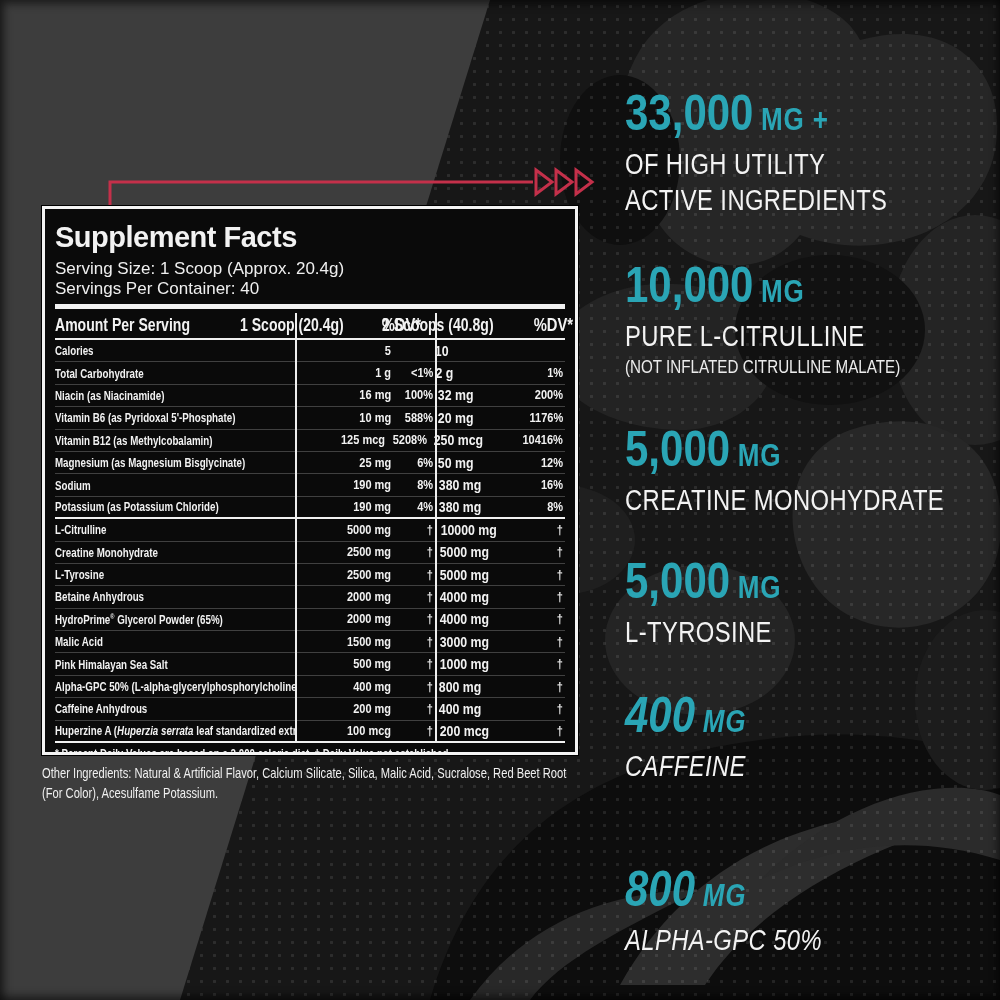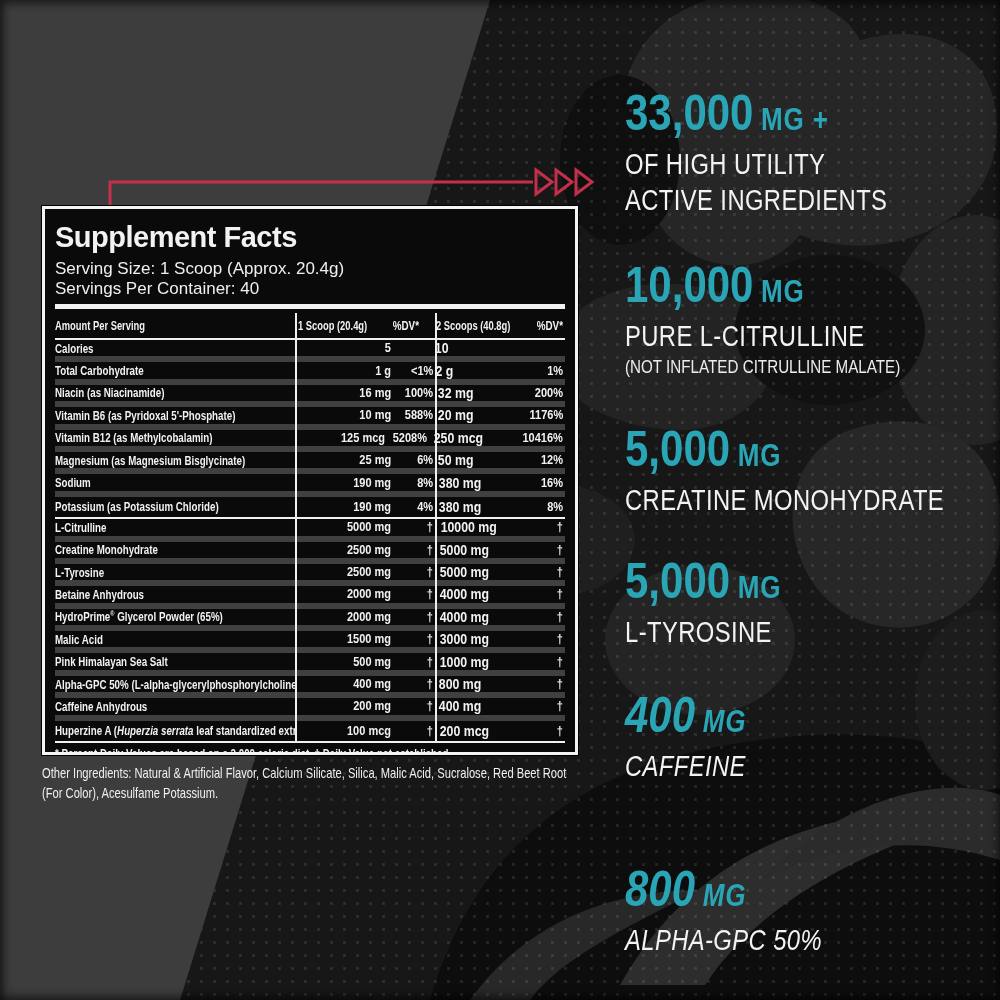--- a/index.html
+++ b/index.html
@@ -24,31 +24,31 @@
   .panel{position:absolute;left:42px;top:206px;width:536px;height:549px;
     box-sizing:border-box;background:var(--panel_bg);border:3px solid var(--panel_border);
     box-shadow:0 0 0 1px #000;padding:6px 10px;color:var(--text_white);overflow:hidden;}
   .p-title{font-size:29px;font-weight:bold;letter-spacing:-.5px;line-height:44px;margin-top:0;}
   .p-serving{font-size:17px;line-height:20px;font-weight:400;color:#efefef;}
   .bar{height:5px;background:#f2f2f2;margin:5px 0 4px 0;}
   .tablewrap{position:relative;}
   .vline{position:absolute;top:0;bottom:0;width:2px;background:#efefef;}
   .v1{left:240px;}.v2{left:380px;}
   .thead{display:flex;align-items:center;height:25px;border-bottom:2.5px solid #efefef;
-    font-weight:bold;font-size:12px;}
+    font-weight:bold;font-size:18px;}
   .thead .h0{width:240px;}
   .thead .grp1{width:142px;display:flex;
     padding-left:12px;box-sizing:border-box;padding-right:4px;}
   .thead .grp2{flex:1;display:flex;justify-content:space-between;
     padding-left:12px;box-sizing:border-box;padding-right:2px;}
   .cond{display:inline-block;transform:scaleX(.78);transform-origin:left center;white-space:nowrap;}
   .condr{display:inline-block;transform:scaleX(.82);transform-origin:right center;white-space:nowrap;}
   .condv{display:inline-block;transform:scaleX(.88);transform-origin:right center;white-space:nowrap;}
   .row{display:flex;align-items:center;height:22.4px;box-sizing:border-box;
-    border-bottom:6px solid #404040;font-size:13px;font-weight:bold;}
+    border-bottom:1px solid #404040;font-size:13px;font-weight:bold;}
   .row.thick{border-bottom:2.5px solid #f1f1f1;}
   .row .c0{width:240px;overflow:hidden;}
   .row .c0 .cond{transform:scaleX(.75);font-size:13px;}
   .row .c1{width:96px;text-align:right;font-size:12.5px;}
   .row .c2{width:42px;text-align:right;font-size:12.5px;}
   .row .c3{width:92px;font-size:14px;}
   .row .c4{flex:1;text-align:right;font-size:12.5px;padding-right:2px;}
   sup{font-size:58%;vertical-align:super;}
   .footnote{margin-top:4px;font-size:12.5px;font-weight:bold;white-space:nowrap;overflow:hidden;}
 

